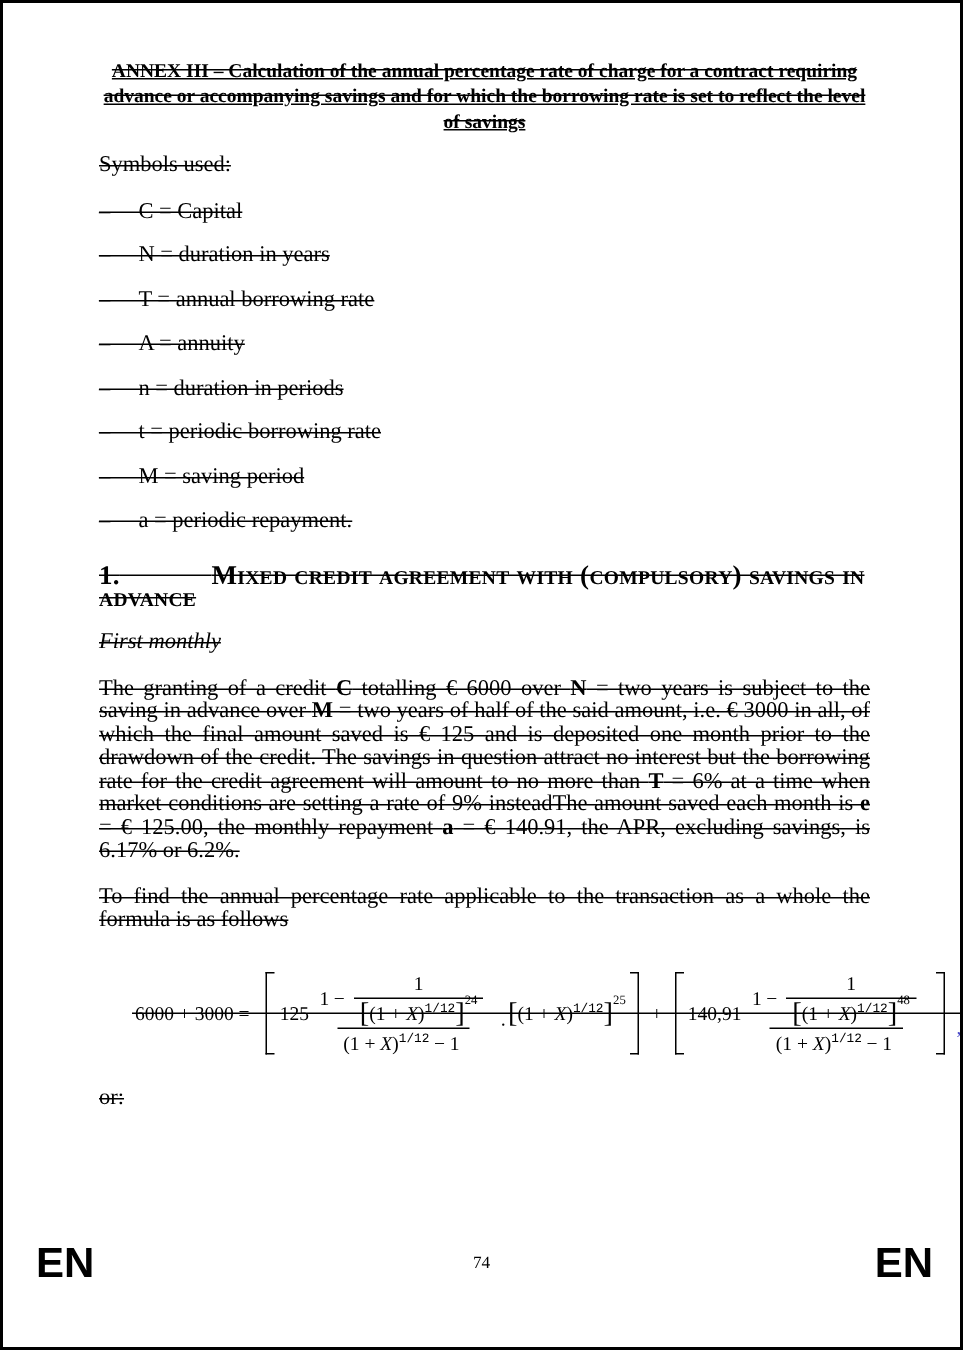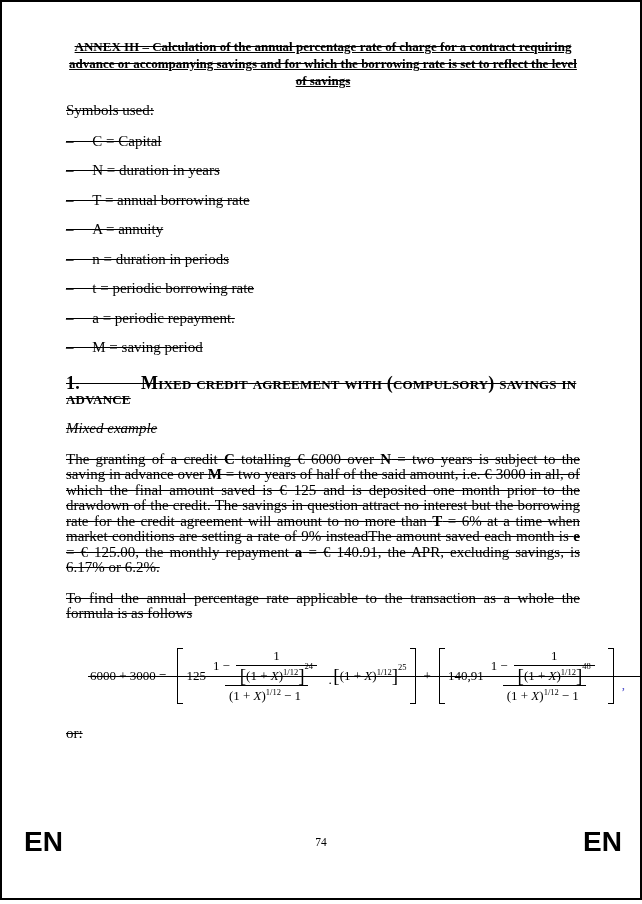--- a/index.html
+++ b/index.html
@@ -62,21 +62,21 @@
   .f-lhs { margin-right: 6px; }
   .obkt { align-self: stretch; width: 6px; }
   .obkt-l { border-left:1.5px solid #000; border-top:1.5px solid #000; border-bottom:1.5px solid #000; margin:0 3px 0 5px; }
   .obkt-r { border-right:1.5px solid #000; border-top:1.5px solid #000; border-bottom:1.5px solid #000; margin:0 5px 0 3px; }
   .frac { display: inline-flex; flex-direction: column; align-items: center; margin: 0 3px; }
   .fnum { display: inline-flex; align-items: center; padding: 0 4px 2px 4px; }
   .fden { display: inline-flex; align-items: center; border-top: 1px solid #000; padding: 2px 4px 0 4px; }
   .op { margin: 0 3px; }
   .pw { white-space: nowrap; }
   .pw sup, .bexp { font-size: 8.5px; line-height: 1; }
-  .pw sup { vertical-align: super; }
+  .pw sup { vertical-align: super; font-family: Liberation Mono, monospace; }
   .vx { font-style: italic; font-family: "Liberation Serif", serif; }
   .sqb { font-size: 19px; font-weight: 400; }
   .pwb { white-space: nowrap; display: inline-flex; align-items: center; }
   .bexp { position: relative; top: -9px; }
   .fdot { align-self: center; position: relative; top: 7px; margin: 0 1px; }
   .fplus { margin: 0 3px; }
   .fcomma { align-self: center; position: relative; top: 9px; margin-left: 3px; }
 
   
   .footer-en {
@@ -100,26 +100,26 @@
     <h1 class="doc-title">ANNEX III – Calculation of the annual percentage rate of charge for a contract requiring advance or accompanying savings and for which the borrowing rate is set to reflect the level of savings</h1>
 
     <p class="para symbols-heading">Symbols used:</p>
 
     <p class="sym">–&nbsp;&nbsp;&nbsp;&nbsp;&nbsp;C = Capital</p>
     <p class="sym">–&nbsp;&nbsp;&nbsp;&nbsp;&nbsp;N = duration in years</p>
     <p class="sym">–&nbsp;&nbsp;&nbsp;&nbsp;&nbsp;T = annual borrowing rate</p>
     <p class="sym">–&nbsp;&nbsp;&nbsp;&nbsp;&nbsp;A = annuity</p>
     <p class="sym">–&nbsp;&nbsp;&nbsp;&nbsp;&nbsp;n = duration in periods</p>
     <p class="sym">–&nbsp;&nbsp;&nbsp;&nbsp;&nbsp;t = periodic borrowing rate</p>
+    <p class="sym">–&nbsp;&nbsp;&nbsp;&nbsp;&nbsp;M = saving period</p>
     <p class="sym">–&nbsp;&nbsp;&nbsp;&nbsp;&nbsp;a = periodic repayment.</p>
-    <p class="sym">–&nbsp;&nbsp;&nbsp;&nbsp;&nbsp;M = saving period</p>
 
     <h2 class="section-heading"><span style="font-weight: bold;">1.</span><span>&nbsp;&nbsp;&nbsp;&nbsp;&nbsp;&nbsp;&nbsp;&nbsp;&nbsp;&nbsp;&nbsp;&nbsp;&nbsp;</span><span style="font-weight: bold; font-variant: small-caps;">Mixed credit agreement with (compulsory) savings in advance</span></h2>
 
-    <p class="para first-example">Mixed example</p>
+    <p class="para first-example">First monthly</p>
 
     <p class="para body-par"><span>The granting of a credit </span><span style="font-weight: bold;">C</span><span> totalling € 6000 over </span><span style="font-weight: bold;">N</span><span> = two years is subject to the saving in advance over </span><span style="font-weight: bold;">M</span><span> = two years of half of the said amount, i.e. € 3000 in all, of which the final amount saved is € 125 and is deposited one month prior to the drawdown of the credit. The savings in question attract no interest but the borrowing rate for the credit agreement will amount to no more than </span><span style="font-weight: bold;">T</span><span> = 6% at a time when market conditions are setting a rate of 9% insteadThe amount saved each month is </span><span style="font-weight: bold;">e</span><span> = € 125.00, the monthly repayment </span><span style="font-weight: bold;">a</span><span> = € 140.91, the APR, excluding savings, is 6.17% or 6.2%.</span></p>
 
     <p class="para body-par2">To find the annual percentage rate applicable to the transaction as a whole the formula is as follows</p>
 
     <div class="formula">
       <span class="fstrike"></span>
 
       <span class="f-lhs">6000 + 3000 =</span>
 

